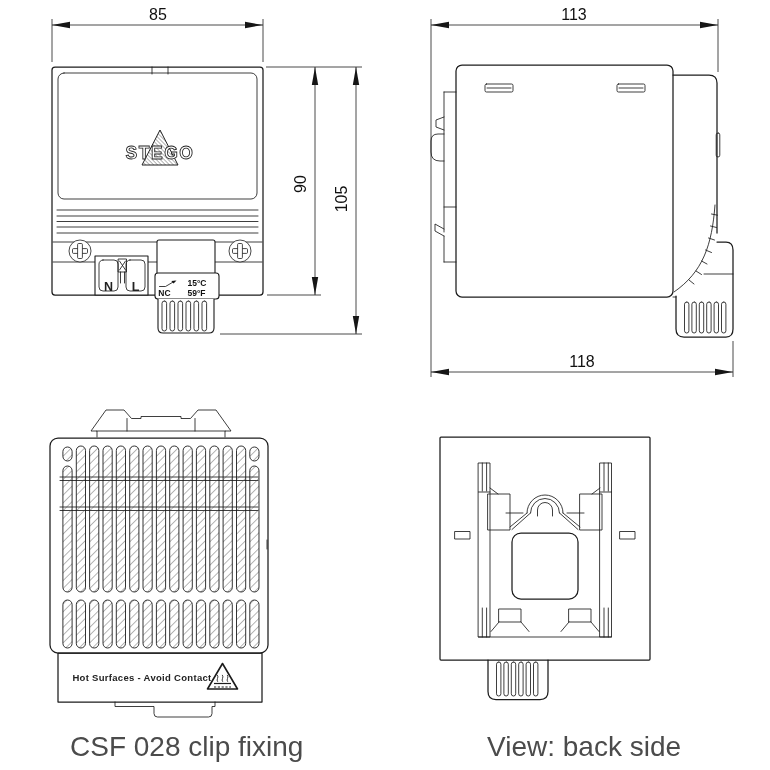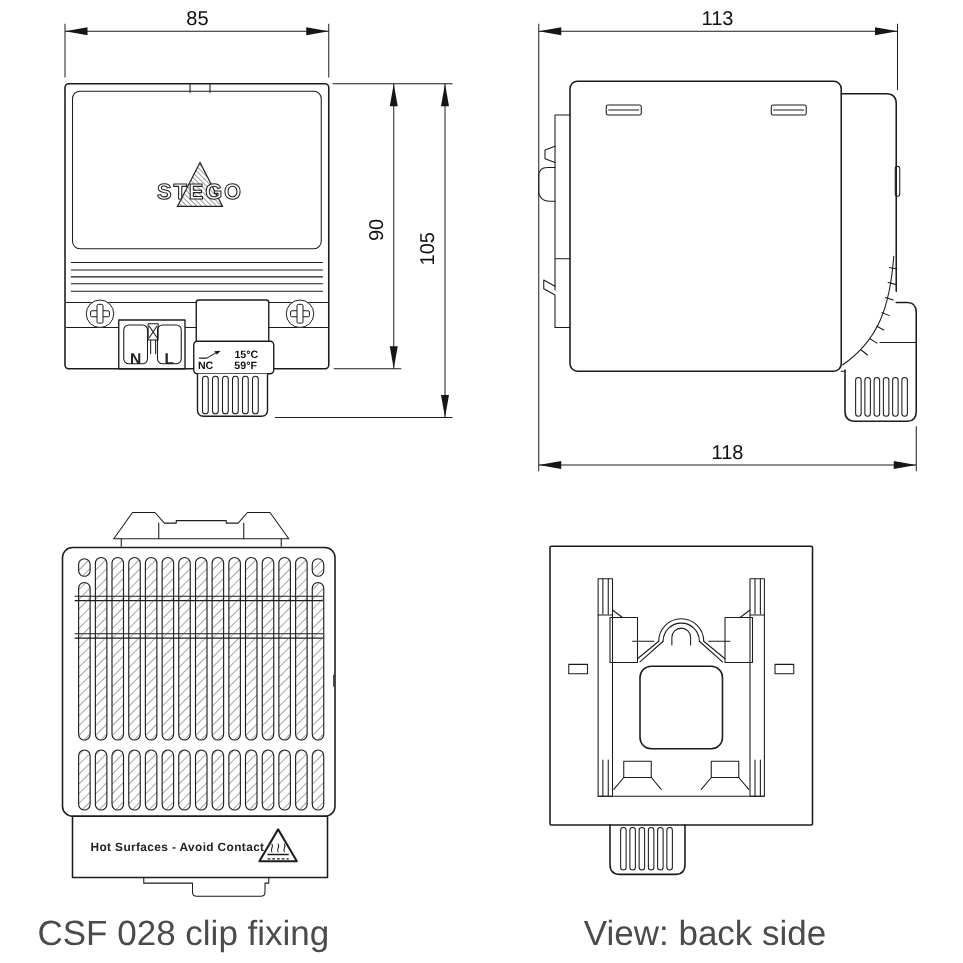--- a/index.html
+++ b/index.html
@@ -11,21 +11,21 @@
   .sw{fill:#fff;stroke:#1c1c1c;stroke-width:1.1;stroke-linejoin:round}
   .sw2{fill:#fff;stroke:#1c1c1c;stroke-width:.8;stroke-linejoin:round}
   .dim{fill:none;stroke:#1c1c1c;stroke-width:.8}
   .arr{fill:#161616;stroke:none}
   .dtxt{font-family:"Liberation Sans",sans-serif;font-size:16px;fill:#111}
   .ltxt{font-family:"Liberation Sans",sans-serif;font-size:8.5px;font-weight:bold;fill:#111}
   .term{font-family:"Liberation Sans",sans-serif;font-size:12.5px;font-weight:bold;fill:#222}
   .warn{font-family:"Liberation Sans",sans-serif;font-size:9.5px;font-weight:bold;fill:#222;letter-spacing:.3px}
   .logo{font-family:"Liberation Sans",sans-serif;font-size:17.5px;font-weight:bold;
         letter-spacing:1.5px;fill:#fff;stroke:#222;stroke-width:.85}
-  .caption{position:absolute;font-size:28px;color:#4b4b4b;white-space:nowrap;}
+  .caption{position:absolute;font-size:28px;color:#4b4b4b;white-space:nowrap;margin-left:40px;}
 </style>
 </head>
 <body>
 
 <div id="stage">
 <svg width="770" height="770" viewBox="0 0 770 770">
   <defs>
     <pattern id="hatch" width="5.5" height="5.5" patternUnits="userSpaceOnUse" patternTransform="rotate(45)">
       <line x1="0" y1="0" x2="0" y2="5.5" stroke="#4a4a4a" stroke-width="0.8"></line>
     </pattern>
@@ -257,14 +257,14 @@
         <rect x="511.3" y="662" width="4.4" height="34" rx="2.2"></rect>
         <rect x="518.7" y="662" width="4.4" height="34" rx="2.2"></rect>
         <rect x="526.1" y="662" width="4.4" height="34" rx="2.2"></rect>
         <rect x="533.5" y="662" width="4.4" height="34" rx="2.2"></rect>
       </g>
     </g>
   </g>
 </svg>
 
 <div class="caption" style="left:30px;top:731px">CSF 028 clip fixing</div>
-<div class="caption" style="left:467px;top:731px">View: back side</div>
+<div class="caption" style="left:447px;top:731px">View: back side</div>
 </div>
 
 </body></html>

